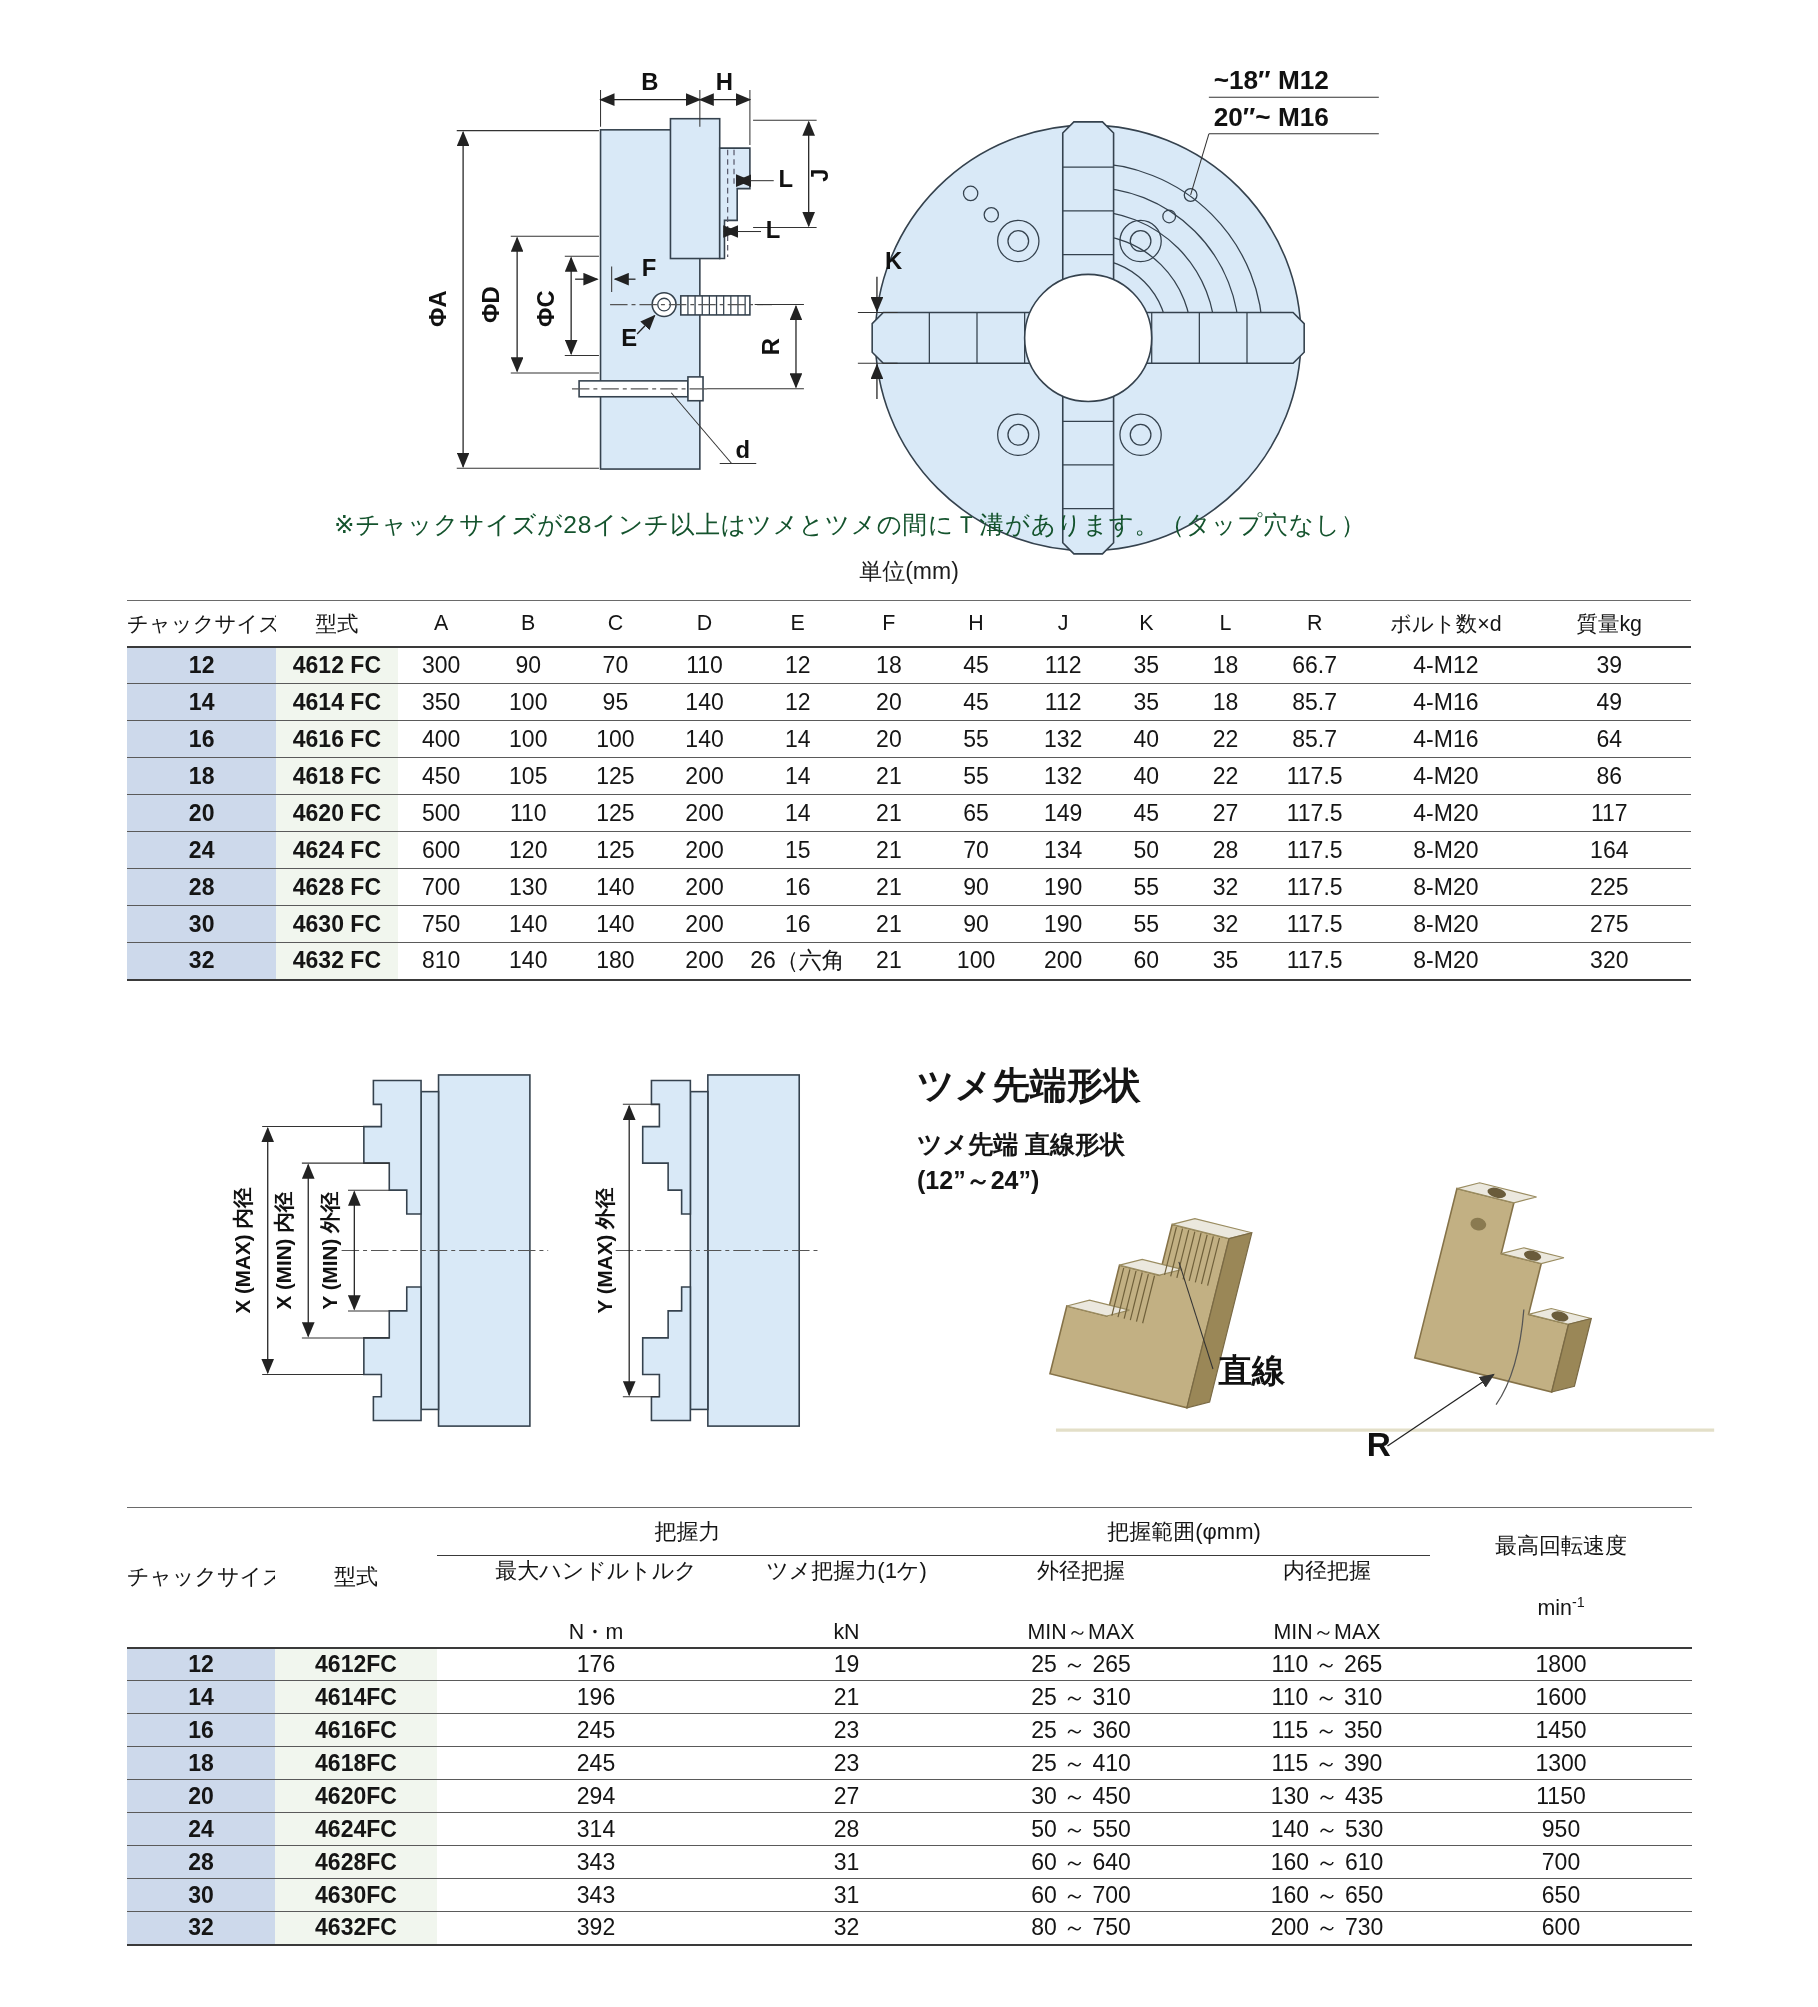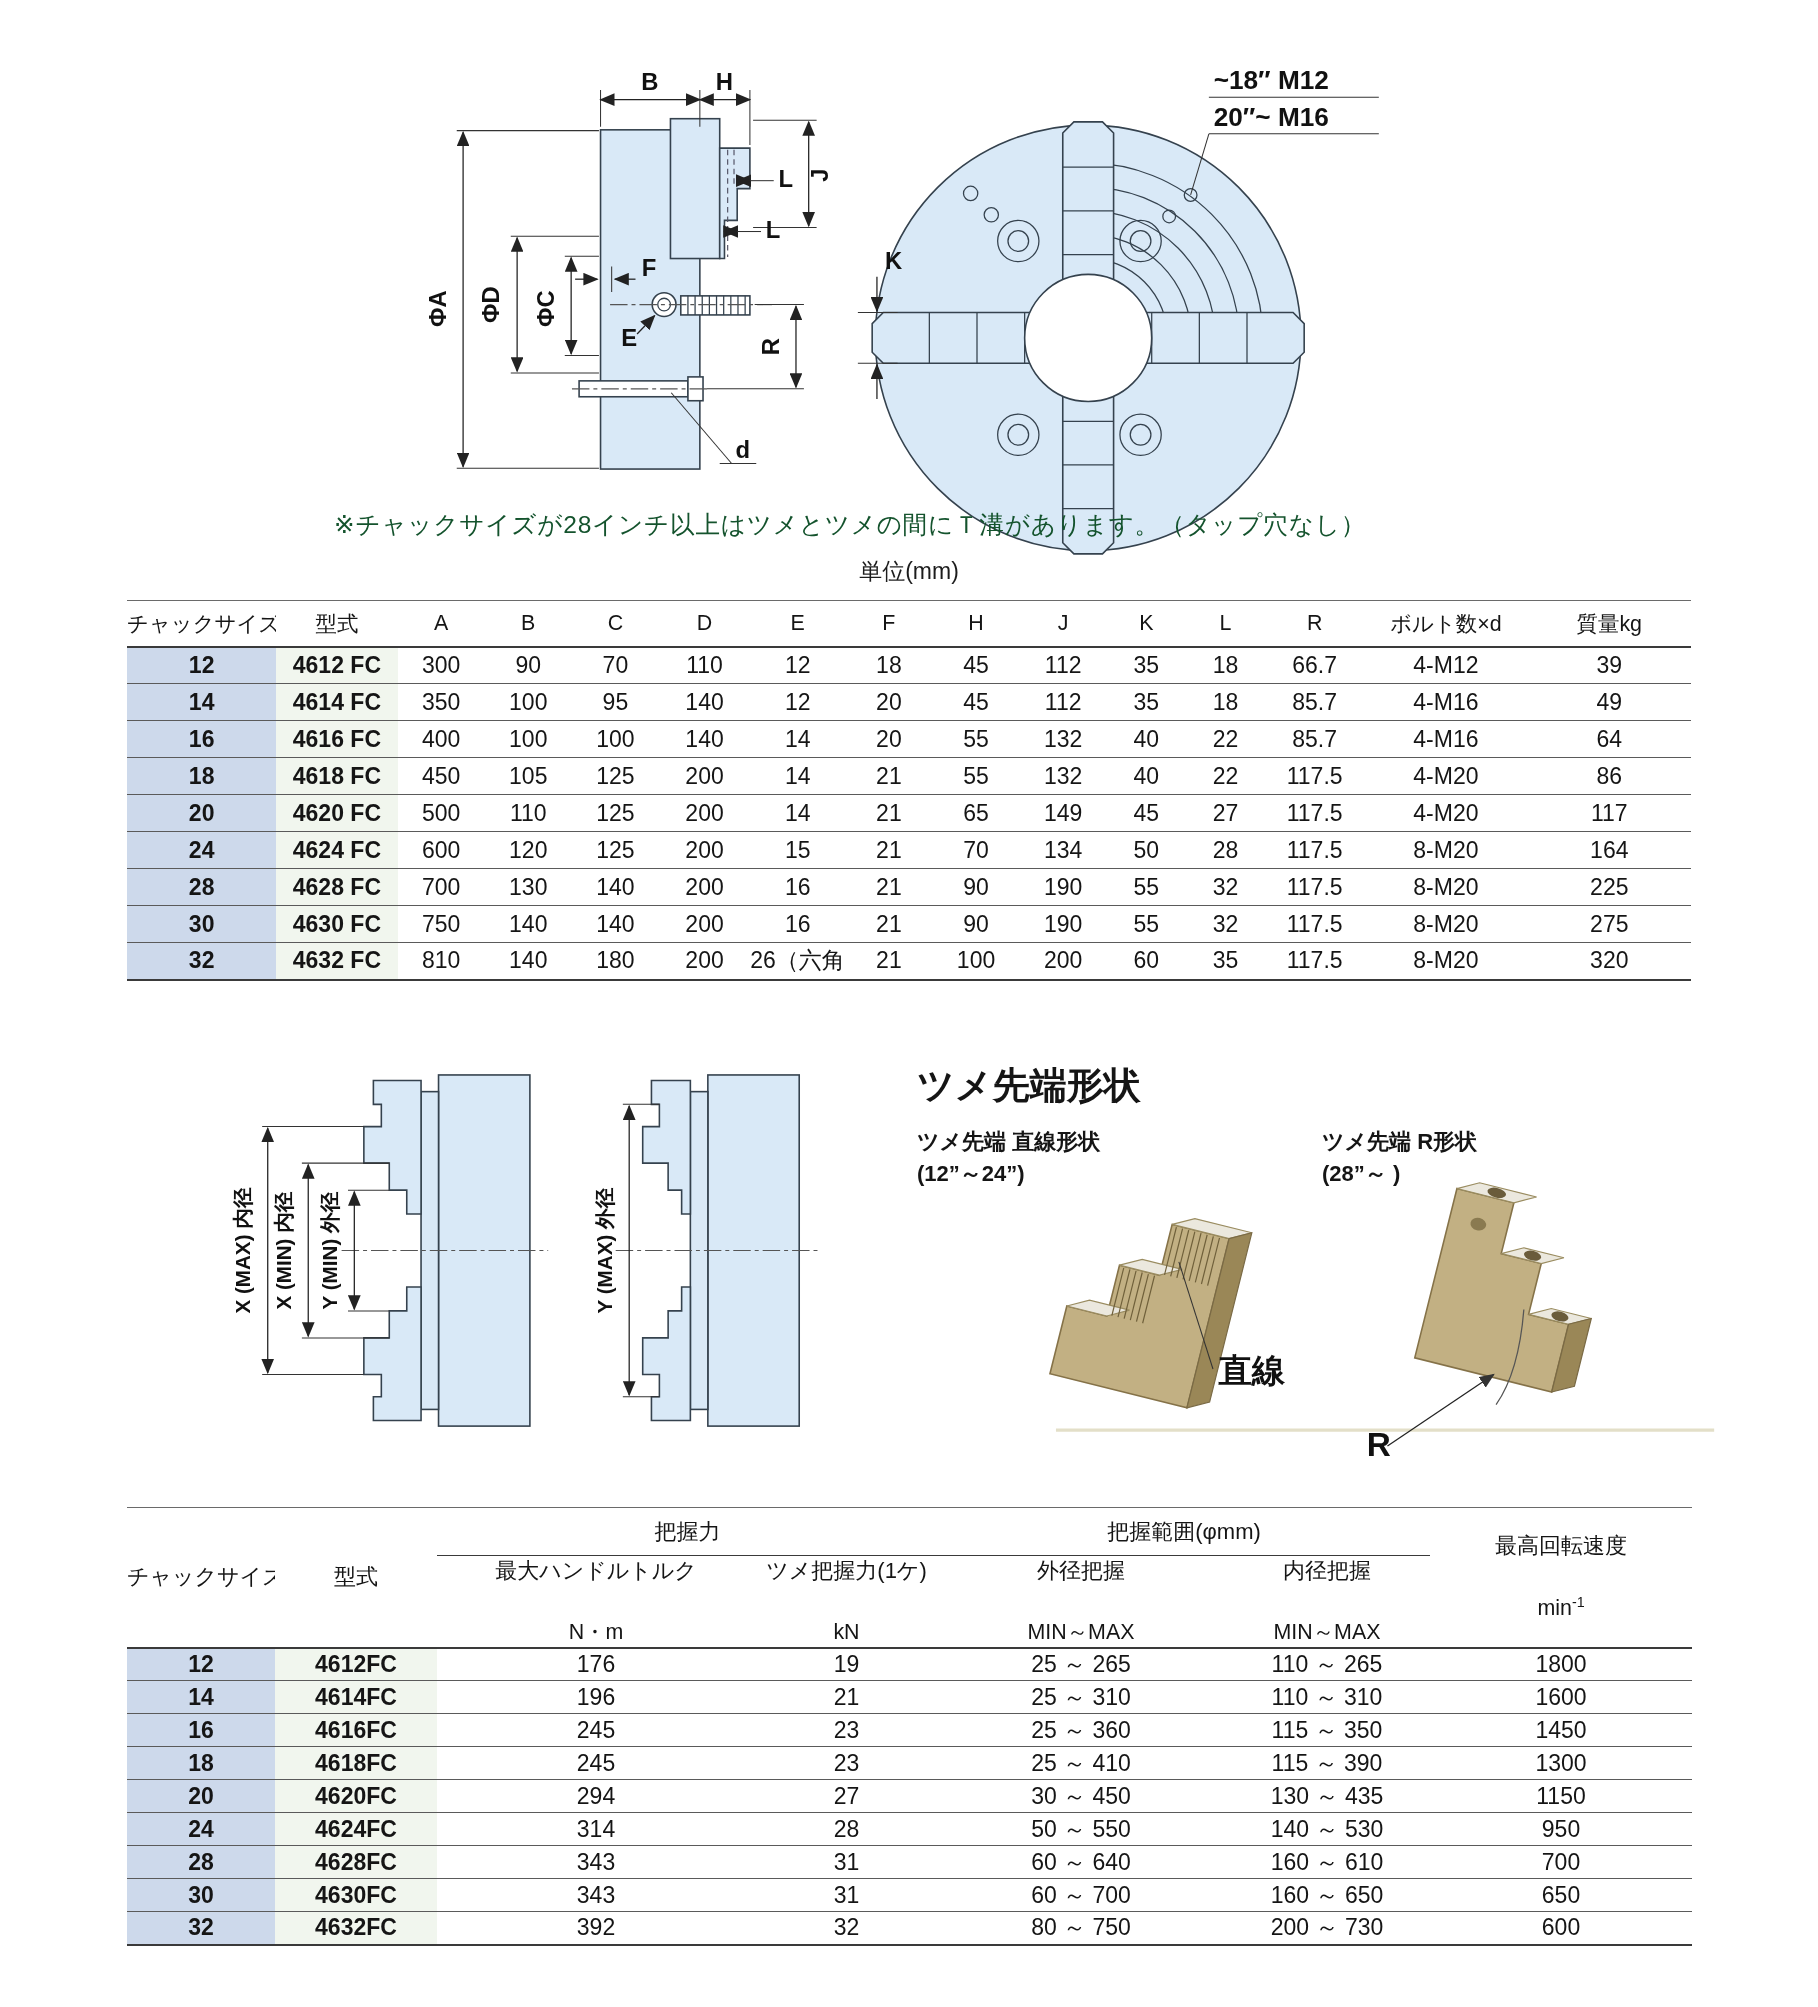--- a/index.html
+++ b/index.html
@@ -13,21 +13,21 @@
   }
   html,body{margin:0;padding:0;background:#ffffff;}
   #page{position:relative;width:1818px;height:2007px;background:#fff;overflow:hidden;
         font-family:"Liberation Sans","DejaVu Sans",sans-serif;color:var(--ink);}
   .abs{position:absolute;}
 
   
   .note{left:334px;top:508px;width:1485px;text-align:left;font-size:24.6px;letter-spacing:0.8px;color:#14532d;}
   .unit{left:127px;top:556px;width:1564px;text-align:center;font-size:23px;color:#1c1c1c;}
   .jaw-heading{left:917px;top:1061px;font-size:37px;font-weight:700;}
-  .jaw-sub{top:1126px;font-size:22px;font-weight:700;line-height:1.45;}
+  .jaw-sub{top:1126px;font-size:25px;font-weight:700;line-height:1.45;}
   .jaw-sub.left{left:917px;}
   .jaw-sub.right{left:1322px;}
 
   
   .data-table{position:absolute;left:127px;width:1564px;border-collapse:collapse;table-layout:fixed;
               border-top:1.6px solid #6a6a6a;border-bottom:2.4px solid var(--line-dark);}
   .data-table th,.data-table td{padding:0;text-align:center;vertical-align:middle;
               font-size:23px;font-weight:400;color:var(--ink);overflow:hidden;white-space:nowrap;}
   .data-table thead{border-bottom:2.4px solid var(--line-dark);}
   .data-table tbody tr{border-top:1.6px solid var(--line-mid);}
@@ -447,24 +447,20 @@
       <line class="dim" x1="612" y1="98" x2="612" y2="462" marker-start="url(#aM)" marker-end="url(#aM)"></line>
       <text class="dimtxt small" x="590" y="280" text-anchor="middle" transform="rotate(-90 590 280)">Y (MAX) 外径</text>
     </g>
   </svg>
 
   <div class="abs jaw-heading">ツメ先端形状</div>
   <div class="abs jaw-sub left">
     <div>ツメ先端 直線形状</div>
     <div>(12”～24”)</div>
   </div>
-  <div class="abs jaw-sub right">
-    <div>ツメ先端 R形状</div>
-    <div>(28”～ )</div>
-  </div>
 
   <svg style="left:1016px;top:1143px;" width="754" height="341" viewBox="0 0 950 430">
     <defs>
       <marker id="aJ" markerWidth="12" markerHeight="10" refX="11" refY="5" orient="auto-start-reverse">
         <path d="M0,0 L12,5 L0,10 Z" fill="#333"></path>
       </marker>
     </defs>
     <line x1="50" y1="362" x2="880" y2="362" stroke="#e3dfc8" stroke-width="4"></line>
     <g transform="translate(100,60) rotate(14)">
       <path d="M0,150 L52,150 L52,84 L104,84 L104,18 L178,18 L178,238 L0,238 Z" fill="#c2b083" stroke="#857248" stroke-width="2"></path>

